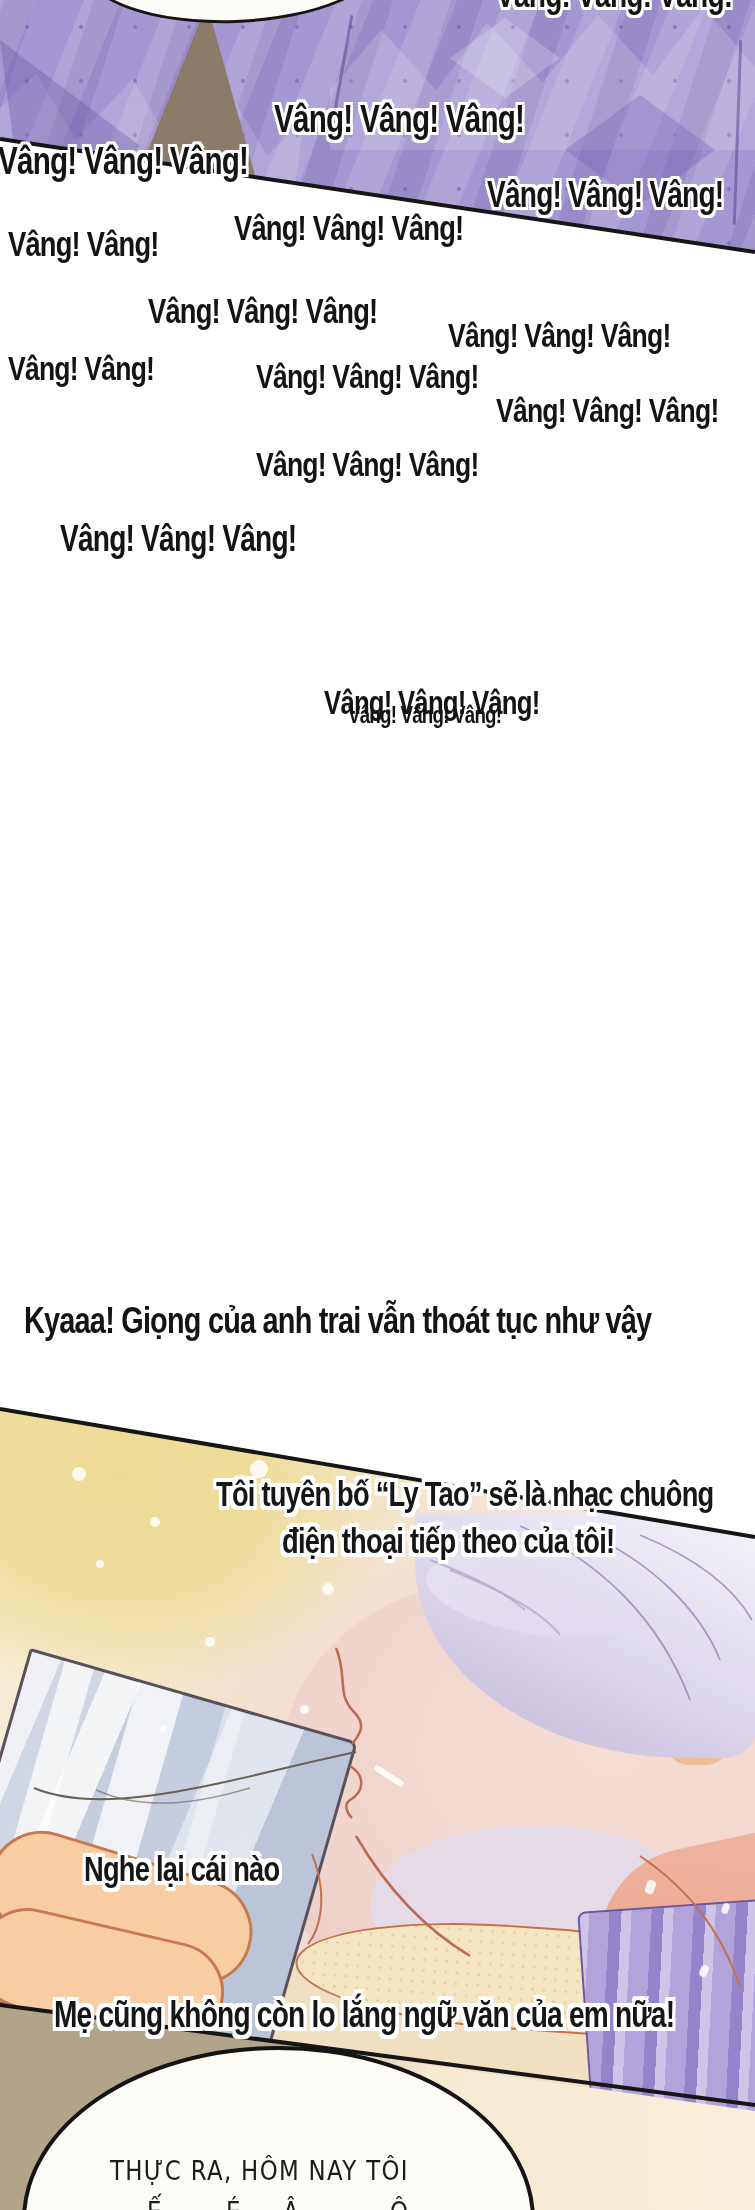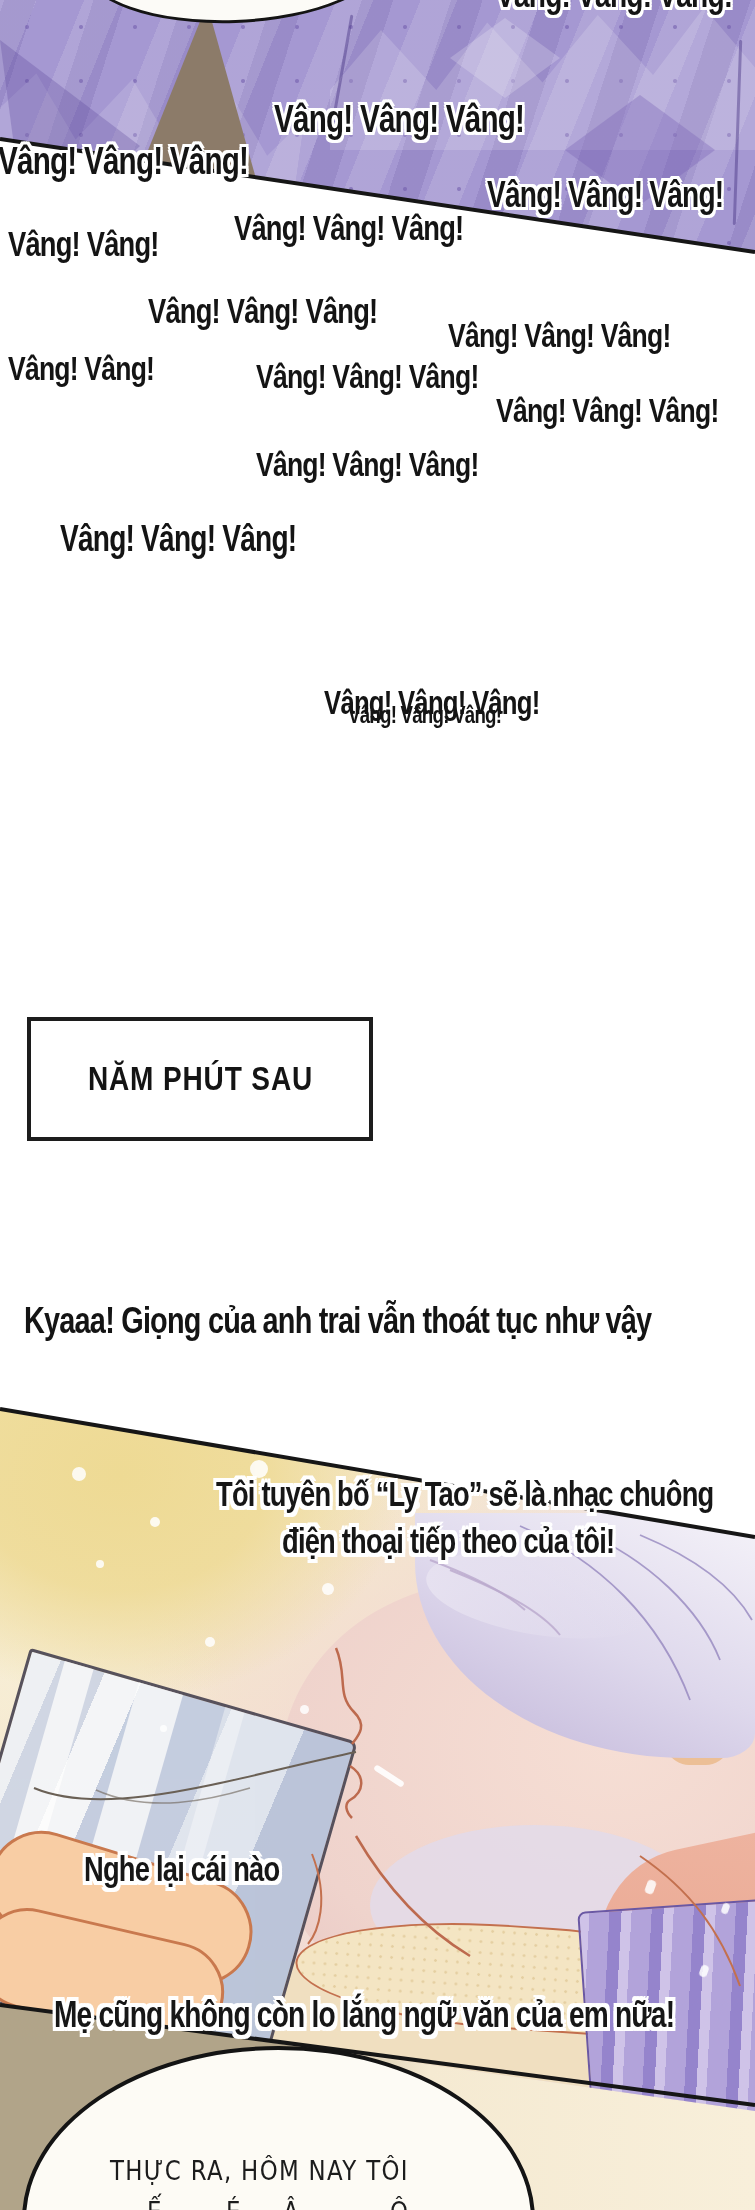--- a/index.html
+++ b/index.html
@@ -139,23 +139,20 @@
   <span class="sfx" style="left:148px;top:291px;font-size:35px;">Vâng! Vâng! Vâng!</span>
   <span class="sfx" style="left:448px;top:316px;font-size:34px;">Vâng! Vâng! Vâng!</span>
   <span class="sfx" style="left:8px;top:349px;font-size:34px;">Vâng! Vâng!</span>
   <span class="sfx" style="left:256px;top:357px;font-size:34px;">Vâng! Vâng! Vâng!</span>
   <span class="sfx" style="left:496px;top:391px;font-size:34px;">Vâng! Vâng! Vâng!</span>
   <span class="sfx" style="left:256px;top:445px;font-size:34px;">Vâng! Vâng! Vâng!</span>
   <span class="sfx" style="left:60px;top:518px;font-size:36px;">Vâng! Vâng! Vâng!</span>
   <span class="sfx" style="left:324px;top:684px;font-size:33px;">Vâng! Vâng! Vâng!</span>
   <span class="sfx" style="left:348px;top:701px;font-size:24px;">Vâng! Vâng! Vâng!</span>
 
-  <div class="abs divider-box">
-    <span>NĂM PHÚT SAU</span>
-  </div>
 
   <span class="kyaaa">Kyaaa! Giọng của anh trai vẫn thoát tục như vậy</span>
 
   <div class="bot-art">
     <div class="abs face"></div>
     <div class="abs skin-patch"></div>
     <div class="abs chin-shadow"></div>
     <div class="abs hair"></div>
     <div class="abs hair-wisp"></div>
     <div class="abs shoulder"></div>

